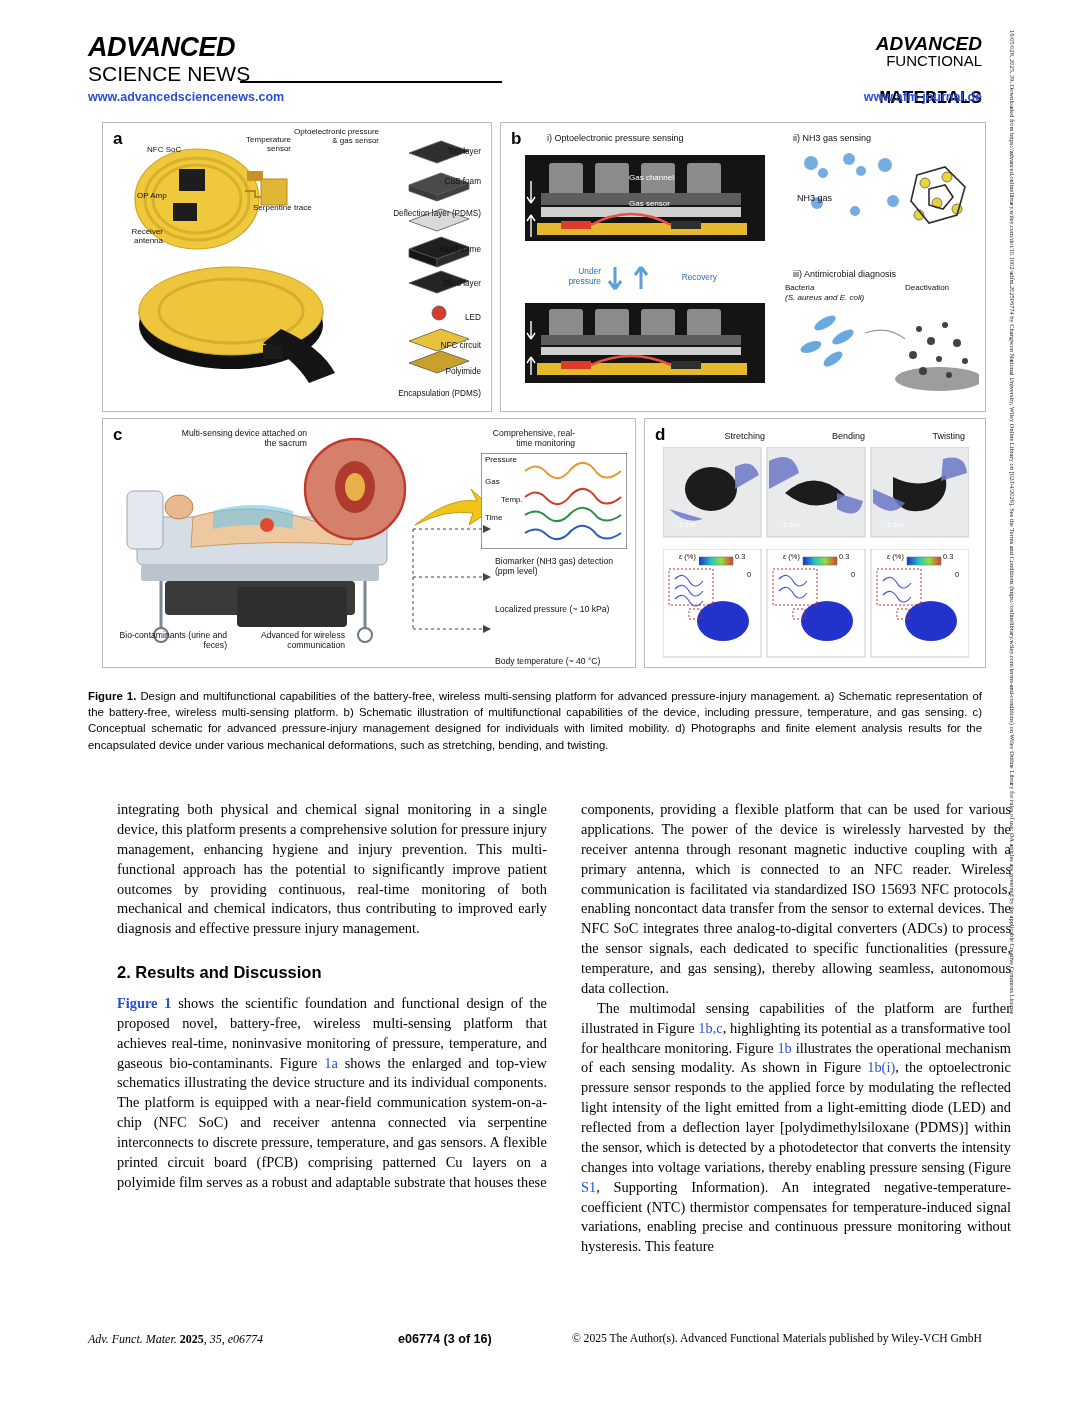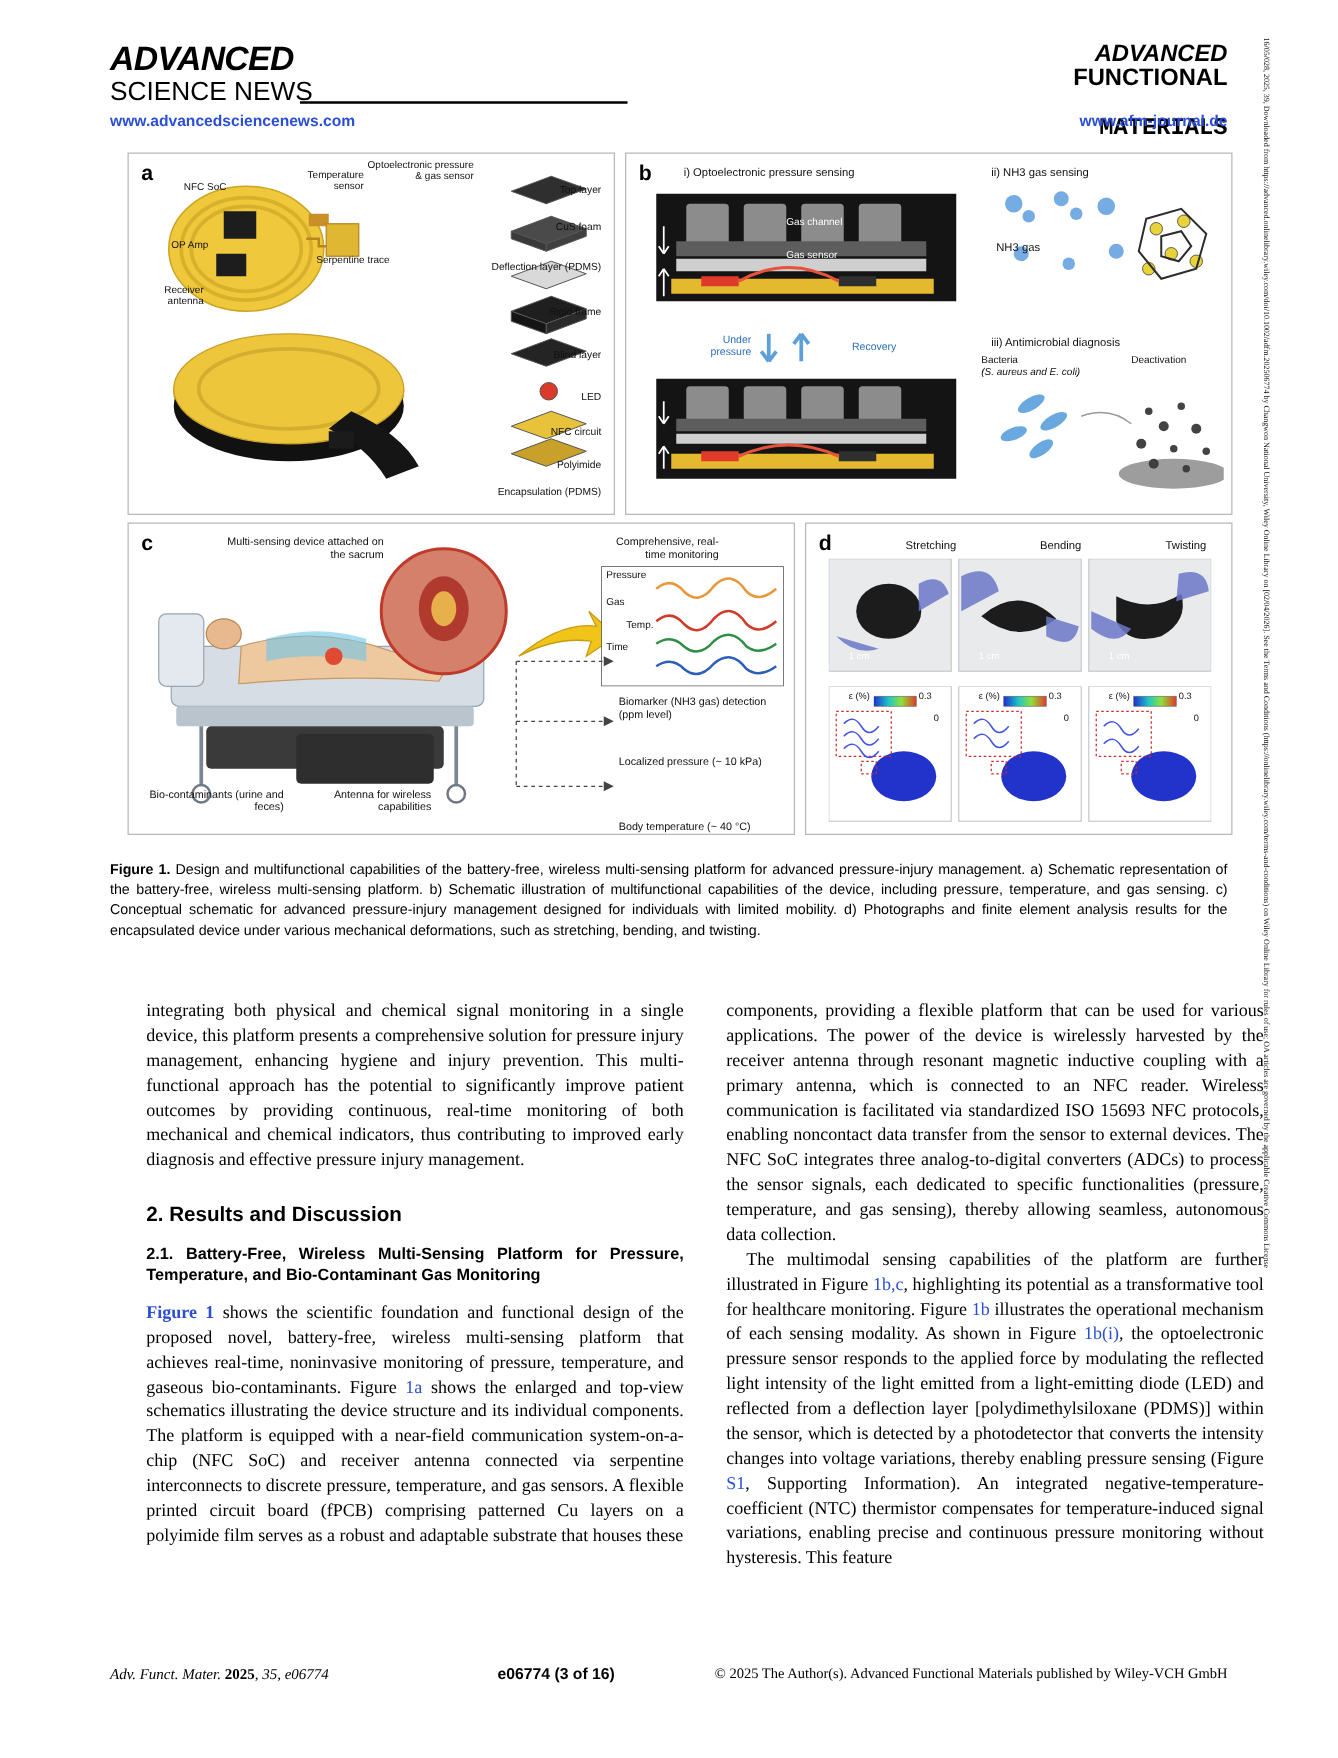--- a/index.html
+++ b/index.html
@@ -34,21 +34,21 @@
     font-size:12.5px; font-weight:bold; color:#2a4fd6;
   }
 
   .afm-logo { position:absolute; right:0; top:0; width:220px; text-align:right; }
   .afm-advanced {
     font-family:"Liberation Sans", sans-serif;
     font-weight:bold; font-style:italic; font-size:19px; line-height:1.02; color:#000;
   }
   .afm-functional {
     font-family:"Liberation Sans", sans-serif;
-    font-weight:bold; font-size:19px; line-height:1.02;
+    font-weight:normal; font-size:15px; line-height:1.02;
   }
   .afm-materials {
     font-family:Liberation Mono, monospace;
     font-weight:bold; font-size:19px; line-height:1.02;margin-top:20px;
   }
   .afm-url {
     position:absolute; right:0; top:56px;
     font-family:"Liberation Sans", sans-serif;
     font-size:12.5px; font-weight:bold; color:#2a4fd6;
   }
@@ -363,21 +363,21 @@
           <polygon points="80,10 88,14 80,18"></polygon>
           <polygon points="80,58 88,62 80,66"></polygon>
           <polygon points="80,110 88,114 80,118"></polygon>
         </g>
       </svg>
       <div class="lbl" style="left:392px; top:138px; width:132px; font-size:8.6px;">Biomarker (NH3 gas) detection (ppm level)</div>
       <div class="lbl" style="left:392px; top:186px; width:132px; font-size:8.6px;">Localized pressure (~ 10 kPa)</div>
       <div class="lbl" style="left:392px; top:238px; width:132px; font-size:8.6px;">Body temperature (~ 40 °C)</div>
 
       <div class="lbl c" style="left:14px; top:212px; width:110px; font-size:8.6px;">Bio-contaminants (urine and feces)</div>
-      <div class="lbl c" style="left:130px; top:212px; width:112px; font-size:8.6px;">Antenna for wireless capabilities</div>
+      <div class="lbl c" style="left:130px; top:212px; width:112px; font-size:8.6px;">Advanced for wireless communication</div>
     </div>
 
     <div class="panel pd">
       <div class="panel-letter" style="left:10px; top:6px;">d</div>
       <div class="lbl c" style="left:24px; top:12px; width:96px; font-size:9px;">Stretching</div>
       <div class="lbl c" style="left:124px; top:12px; width:96px; font-size:9px;">Bending</div>
       <div class="lbl c" style="left:224px; top:12px; width:96px; font-size:9px;">Twisting</div>
 
       <svg class="shape" style="left:18px; top:28px;" width="306" height="92">
         <g>
@@ -462,21 +462,20 @@
     </div>
   </div>
 
   <div class="caption">
     <b>Figure 1.</b><span> Design and multifunctional capabilities of the battery-free, wireless multi-sensing platform for advanced pressure-injury management. a) Schematic representation of the battery-free, wireless multi-sensing platform. b) Schematic illustration of multifunctional capabilities of the device, including pressure, temperature, and gas sensing. c) Conceptual schematic for advanced pressure-injury management designed for individuals with limited mobility. d) Photographs and finite element analysis results for the encapsulated device under various mechanical deformations, such as stretching, bending, and twisting.</span>
   </div>
 
   <div class="col colL">
     <p>integrating both physical and chemical signal monitoring in a single device, this platform presents a comprehensive solution for pressure injury management, enhancing hygiene and injury prevention. This multi-functional approach has the potential to significantly improve patient outcomes by providing continuous, real-time monitoring of both mechanical and chemical indicators, thus contributing to improved early diagnosis and effective pressure injury management.</p>
     <div class="h2">2. Results and Discussion</div>
-    <div class="h3">2.1. Battery-Free, Wireless Multi-Sensing Platform for Pressure, Temperature, and Bio-Contaminant Gas Monitoring</div>
     <p><span class="bold lnk">Figure 1</span><span> shows the scientific foundation and functional design of the proposed novel, battery-free, wireless multi-sensing platform that achieves real-time, noninvasive monitoring of pressure, temperature, and gaseous bio-contaminants. Figure </span><span class="lnk">1a</span><span> shows the enlarged and top-view schematics illustrating the device structure and its individual components. The platform is equipped with a near-field communication system-on-a-chip (NFC SoC) and receiver antenna connected via serpentine interconnects to discrete pressure, temperature, and gas sensors. A flexible printed circuit board (fPCB) comprising patterned Cu layers on a polyimide film serves as a robust and adaptable substrate that houses these</span></p>
   </div>
 
   <div class="col colR">
     <p>components, providing a flexible platform that can be used for various applications. The power of the device is wirelessly harvested by the receiver antenna through resonant magnetic inductive coupling with a primary antenna, which is connected to an NFC reader. Wireless communication is facilitated via standardized ISO 15693 NFC protocols, enabling noncontact data transfer from the sensor to external devices. The NFC SoC integrates three analog-to-digital converters (ADCs) to process the sensor signals, each dedicated to specific functionalities (pressure, temperature, and gas sensing), thereby allowing seamless, autonomous data collection.</p>
     <p class="indent"><span>The multimodal sensing capabilities of the platform are further illustrated in Figure </span><span class="lnk">1b,c</span><span>, highlighting its potential as a transformative tool for healthcare monitoring. Figure </span><span class="lnk">1b</span><span> illustrates the operational mechanism of each sensing modality. As shown in Figure </span><span class="lnk">1b(i)</span><span>, the optoelectronic pressure sensor responds to the applied force by modulating the reflected light intensity of the light emitted from a light-emitting diode (LED) and reflected from a deflection layer [polydimethylsiloxane (PDMS)] within the sensor, which is detected by a photodetector that converts the intensity changes into voltage variations, thereby enabling pressure sensing (Figure </span><span class="lnk">S1</span><span>, Supporting Information). An integrated negative-temperature-coefficient (NTC) thermistor compensates for temperature-induced signal variations, enabling precise and continuous pressure monitoring without hysteresis. This feature</span></p>
   </div>
 
   <div class="footer">
     <div class="fl"><span>Adv. Funct. Mater. </span><b>2025</b><span>, 35, e06774</span></div>

